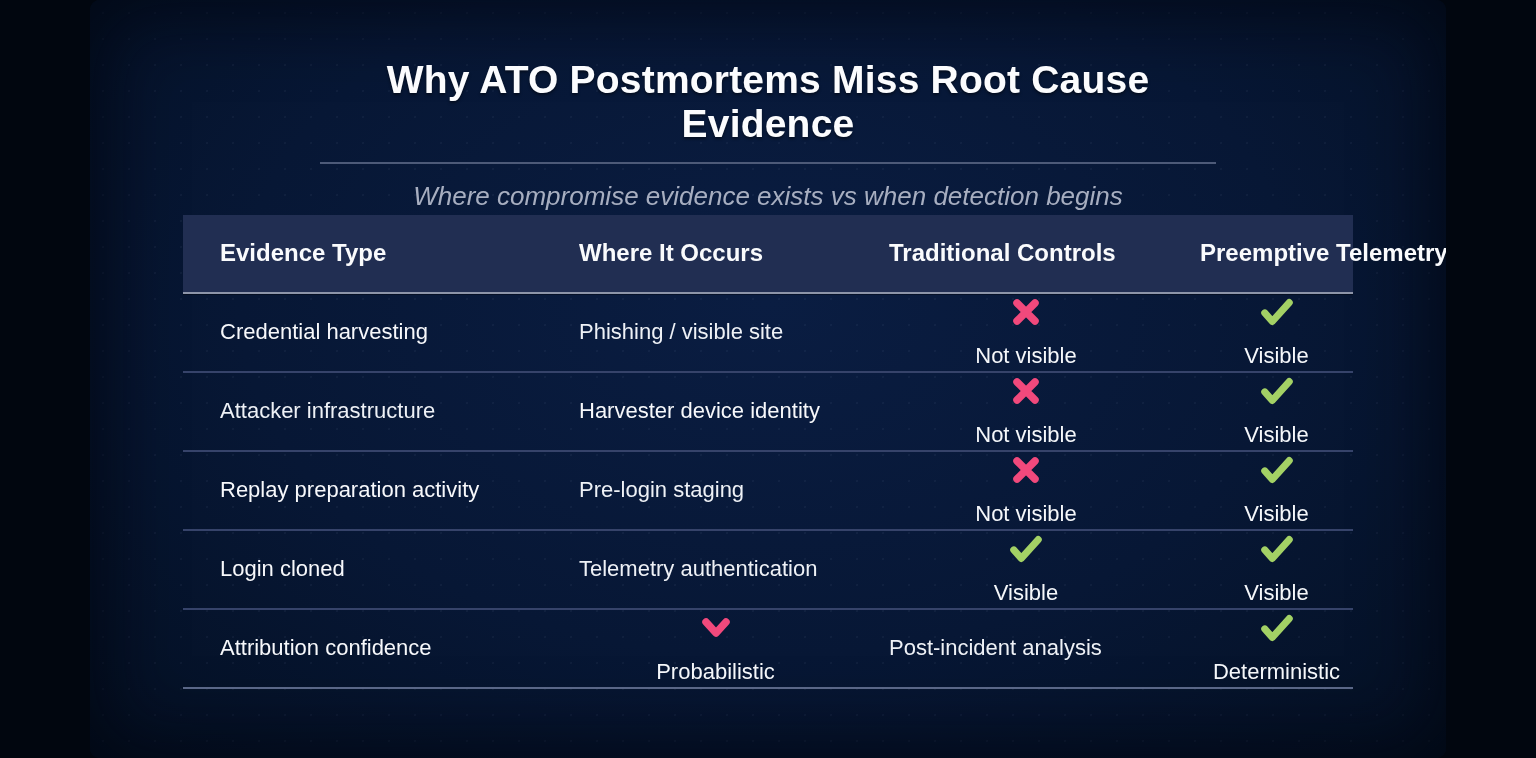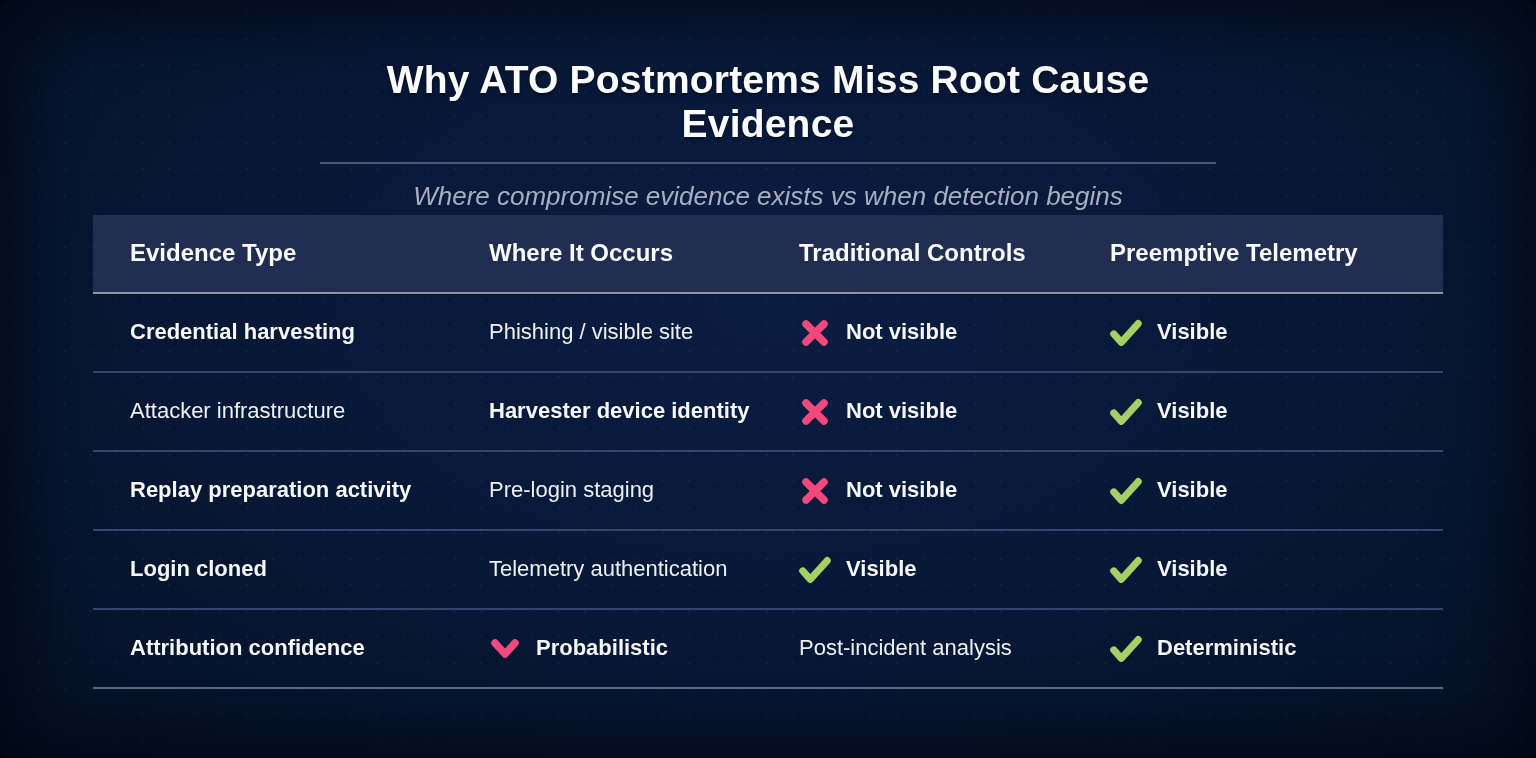--- a/index.html
+++ b/index.html
@@ -3,21 +3,21 @@
 <meta charset="utf-8">
 <style>
   html, body {
     margin: 0;
     padding: 0;
     background: #01060f;
     font-family: "Liberation Sans", sans-serif;
   }
   .canvas {
     position: relative;
-    width: 1536px;
+    width: 1356px;
     height: 758px;
     margin: 0 auto;
     background: #071735;
     background-image:
       radial-gradient(rgba(170,190,230,0.05) 1px, transparent 1px),
       radial-gradient(ellipse at 50% 40%, #0a1d42 0%, #071735 55%, #041023 100%);
     background-size: 26px 26px, 100% 100%;
     border-radius: 10px;
     box-shadow: inset 0 0 70px 18px rgba(0, 5, 14, 0.65);
     overflow: hidden;
@@ -82,33 +82,34 @@
     line-height: 1.2;
     white-space: nowrap;
   }
   .body-row {
     border-bottom: 2px solid #36436a;
   }
   .body-row:last-child {
     border-bottom: 2px solid #5a6787;
   }
   .cell.c1 {
-    font-weight: 700;
+    font-weight: 400;
     color: #f7f8fb;
   }
   .cell.c2 {
     font-weight: 400;
     color: #eef1f6;
   }
   .status {
     display: flex;
     align-items: center;
     gap: 15px;
-    font-weight: 700;
+    font-weight: 400;
     color: #f5f7fa;
+    flex-direction: column;
   }
   .status .icon {
     display: inline-flex;
     width: 32px;
     height: 32px;
     align-items: center;
     justify-content: center;
     flex: 0 0 auto;
   }
   .status .icon svg { display: block; }

